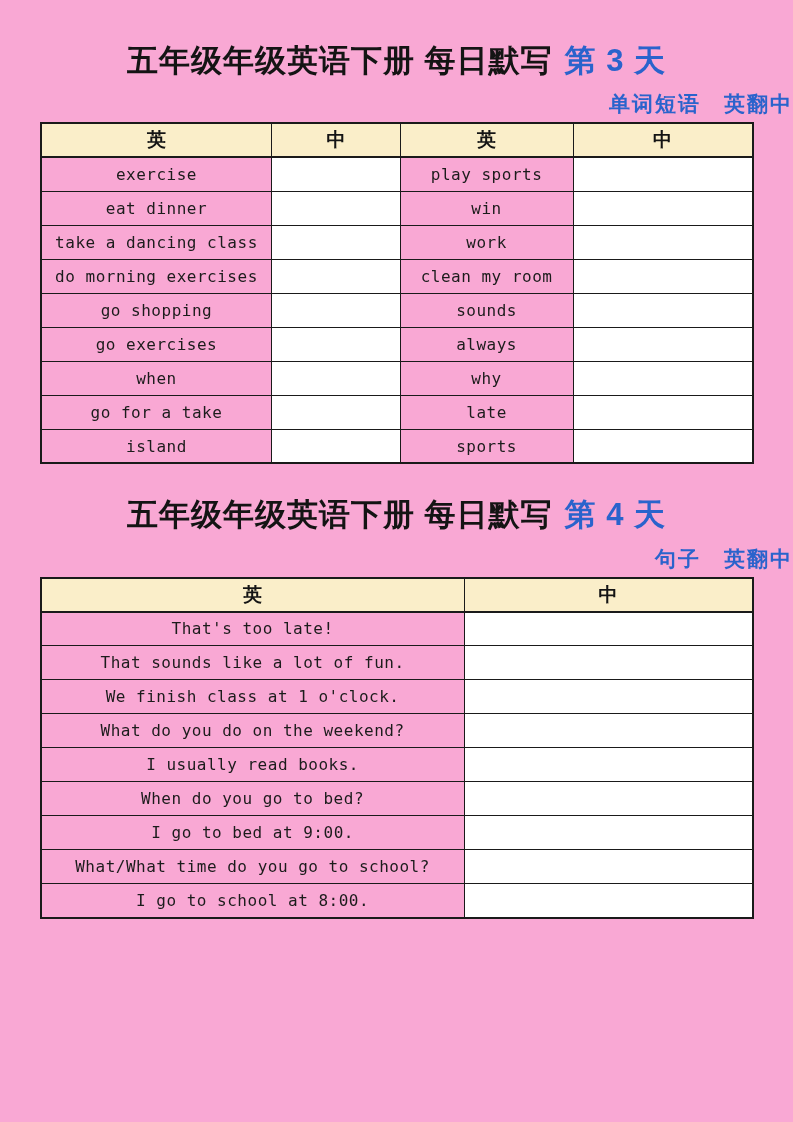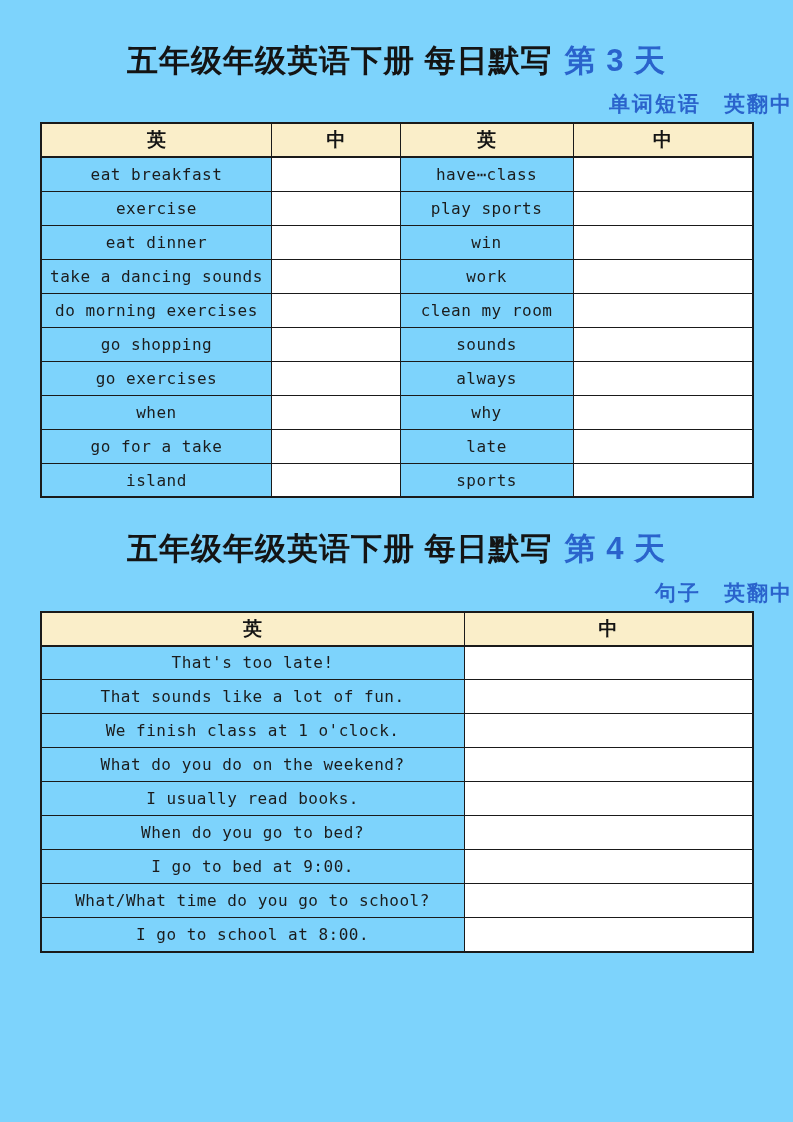--- a/index.html
+++ b/index.html
@@ -11,21 +11,21 @@
   html,body{margin:0;padding:0;}
   body{
     background:#ffffff;
     font-family:"Liberation Sans", sans-serif;
   }
   .sheet{
     position:relative;
     width:793px;
     height:1122px;
     margin:0 auto;
-    background:#7dd3fc;
+    background:#f9a8d4;
     overflow:hidden;
     padding-top:42px;
   }
   .title{
     margin:0;
     text-align:center;
     font-size:31px;
     line-height:1.2;
     font-weight:bold;
     color:#141414;
@@ -103,39 +103,33 @@
     <thead>
           <tr>
             <th>英</th>
             <th>中</th>
             <th>英</th>
             <th>中</th>
           </tr>
         </thead>
         <tbody>
           <tr>
-            <td class="en">eat breakfast</td>
-            <td class="zh"></td>
-            <td class="en">have⋯class</td>
-            <td class="zh"></td>
-          </tr>
-          <tr>
             <td class="en">exercise</td>
             <td class="zh"></td>
             <td class="en">play sports</td>
             <td class="zh"></td>
           </tr>
           <tr>
             <td class="en">eat dinner</td>
             <td class="zh"></td>
             <td class="en">win</td>
             <td class="zh"></td>
           </tr>
           <tr>
-            <td class="en">take a dancing sounds</td>
+            <td class="en">take a dancing class</td>
             <td class="zh"></td>
             <td class="en">work</td>
             <td class="zh"></td>
           </tr>
           <tr>
             <td class="en">do morning exercises</td>
             <td class="zh"></td>
             <td class="en">clean my room</td>
             <td class="zh"></td>
           </tr>

